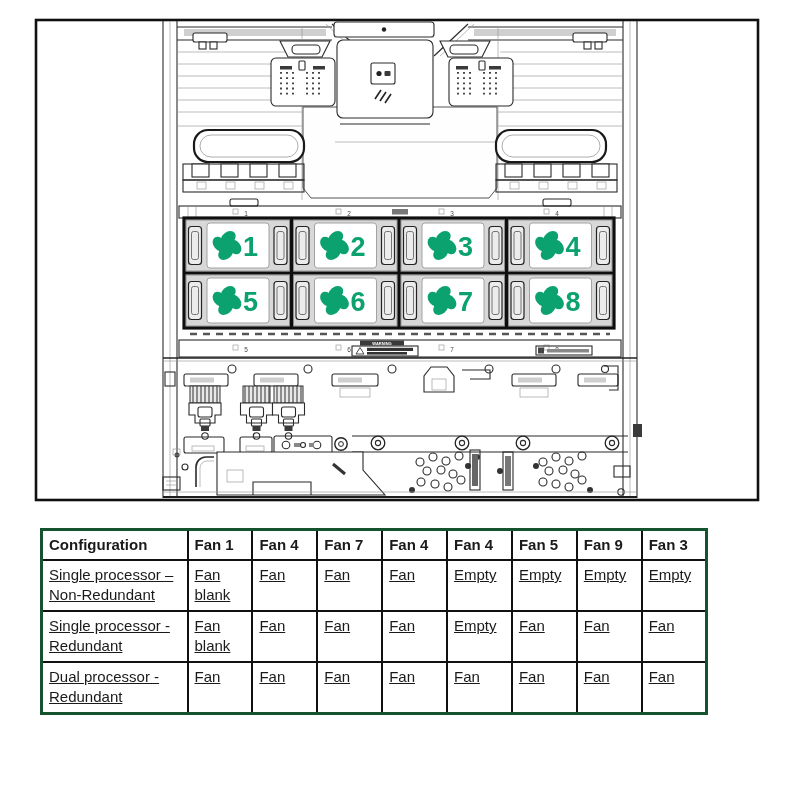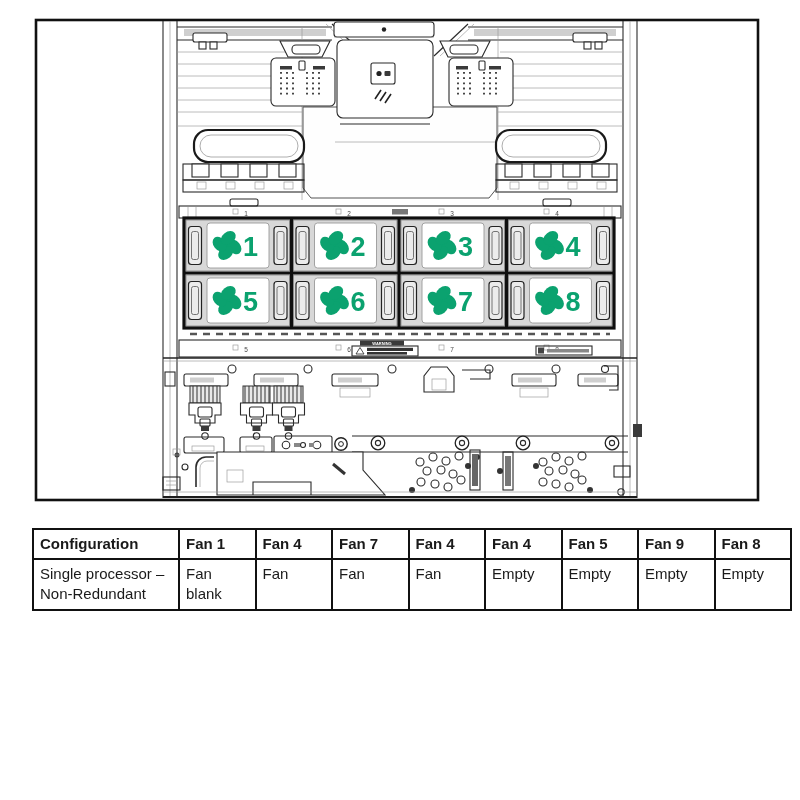--- a/index.html
+++ b/index.html
@@ -17,24 +17,24 @@
   .cellbg{fill:#d8d8d8;stroke:#7a7a7a;stroke-width:.7;}
   .conn{fill:#ececec;stroke:#222;stroke-width:1.2;}
   .conninner{fill:none;stroke:#555;stroke-width:.8;}
   .fanlabel{fill:#fff;stroke:#9a9a9a;stroke-width:.9;}
   .fannum{font-family:"Liberation Sans",sans-serif;font-weight:bold;font-size:27px;fill:#0ba26f;}
   .bay{font-family:"Liberation Sans",sans-serif;font-size:6.5px;fill:#4a4a4a;text-anchor:middle;}
   .warn{font-family:"Liberation Sans",sans-serif;font-size:4px;fill:#fff;text-anchor:middle;font-weight:bold;}
   .cage{fill:none;stroke:#0f0f0f;stroke-width:3.2;}
 
   
-  table.cfg{border-collapse:collapse;table-layout:fixed;width:760px;margin:20px 0 0 32px;border:1px solid #14532d;}
+  table.cfg{border-collapse:collapse;table-layout:fixed;width:668px;margin:20px 0 0 40px;border:3px solid #14532d;}
   .cfg th,.cfg td{border:2px solid #111;font-size:15px;padding:4px 6px 2px 6px;vertical-align:top;text-align:left;line-height:1.3;}
   .cfg th{font-weight:bold;height:22px;}
-  .cfg td{height:43px;font-weight:normal;}
+  .cfg td{height:43px;font-weight:normal;text-decoration:underline;}
 </style>
 </head>
 <body>
 
 <div class="page">
 
 <svg class="diagram" width="800" height="508" viewBox="0 0 800 508">
   <defs>
     <g id="fanicon">
       <circle r="4.5" fill="#0ba26f"></circle>
@@ -471,31 +471,53 @@
   <thead>
     <tr>
       <th>Configuration</th>
       <th>Fan 1</th>
       <th>Fan 4</th>
       <th>Fan 7</th>
       <th>Fan 4</th>
       <th>Fan 4</th>
       <th>Fan 5</th>
       <th>Fan 9</th>
-      <th>Fan 8</th>
+      <th>Fan 3</th>
     </tr>
   </thead>
   <tbody>
     <tr>
       <td>Single processor – Non-Redundant</td>
       <td>Fan blank</td>
       <td>Fan</td>
       <td>Fan</td>
       <td>Fan</td>
       <td>Empty</td>
       <td>Empty</td>
       <td>Empty</td>
       <td>Empty</td>
     </tr>
+    <tr>
+      <td>Single processor - Redundant</td>
+      <td>Fan blank</td>
+      <td>Fan</td>
+      <td>Fan</td>
+      <td>Fan</td>
+      <td>Empty</td>
+      <td>Fan</td>
+      <td>Fan</td>
+      <td>Fan</td>
+    </tr>
+    <tr>
+      <td>Dual processor - Redundant</td>
+      <td>Fan</td>
+      <td>Fan</td>
+      <td>Fan</td>
+      <td>Fan</td>
+      <td>Fan</td>
+      <td>Fan</td>
+      <td>Fan</td>
+      <td>Fan</td>
+    </tr>
   </tbody>
 </table>
 
 </div>
 
 </body></html>

